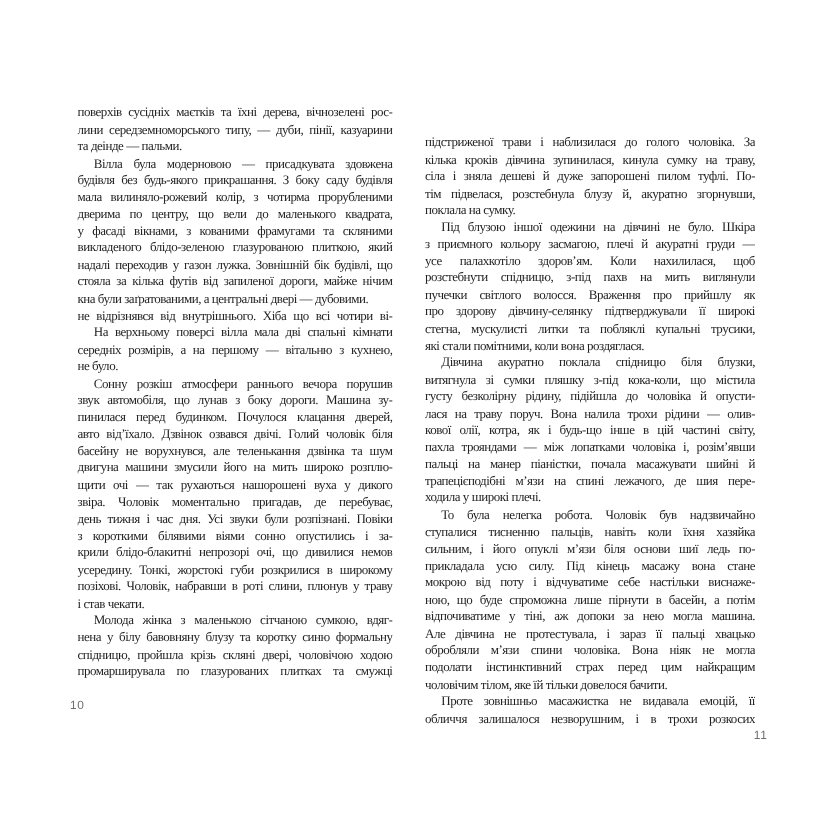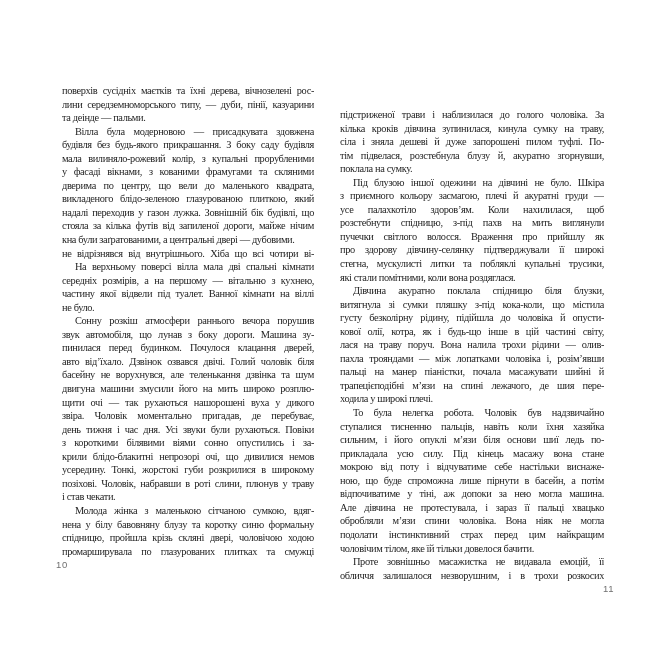--- a/index.html
+++ b/index.html
@@ -57,41 +57,40 @@
 
 <div class="spread">
 
   <section class="page left">
     <div class="text-col" id="col-0">
         <div class="line">поверхів сусідніх маєтків та їхні дерева, вічнозелені рос-</div>
         <div class="line">лини середземноморського типу, — дуби, пінії, казуарини</div>
         <div class="line para-end">та деінде — пальми.</div>
         <div class="line indent">Вілла була модерновою — присадкувата здовжена</div>
         <div class="line">будівля без будь-якого прикрашання. З боку саду будівля</div>
-        <div class="line">мала вилиняло-рожевий колір, з купальні прорубленими</div>
+        <div class="line">мала вилиняло-рожевий колір, з чотирма прорубленими</div>
+        <div class="line">дверима по центру, що вели до маленького квадрата,</div>
         <div class="line">у фасаді вікнами, з кованими фрамугами та скляними</div>
-        <div class="line">дверима по центру, що вели до маленького квадрата,</div>
         <div class="line">викладеного блідо-зеленою глазурованою плиткою, який</div>
         <div class="line">надалі переходив у газон лужка. Зовнішній бік будівлі, що</div>
         <div class="line">стояла за кілька футів від запиленої дороги, майже нічим</div>
         <div class="line para-end">кна були заґратованими, а центральні двері — дубовими.</div>
         <div class="line">не відрізнявся від внутрішнього. Хіба що всі чотири ві-</div>
         <div class="line indent">На верхньому поверсі вілла мала дві спальні кімнати</div>
         <div class="line">середніх розмірів, а на першому — вітальню з кухнею,</div>
-        <div class="line">частину якої відвели під туалет. Ванної кімнати на віллі</div>
         <div class="line para-end">не було.</div>
         <div class="line indent">Сонну розкіш атмосфери раннього вечора порушив</div>
         <div class="line">звук автомобіля, що лунав з боку дороги. Машина зу-</div>
         <div class="line">пинилася перед будинком. Почулося клацання дверей,</div>
         <div class="line">авто від’їхало. Дзвінок озвався двічі. Голий чоловік біля</div>
         <div class="line">басейну не ворухнувся, але теленькання дзвінка та шум</div>
         <div class="line">двигуна машини змусили його на мить широко розплю-</div>
         <div class="line">щити очі — так рухаються нашорошені вуха у дикого</div>
         <div class="line">звіра. Чоловік моментально пригадав, де перебуває,</div>
-        <div class="line">день тижня і час дня. Усі звуки були рухаються. Повіки</div>
+        <div class="line">день тижня і час дня. Усі звуки були розпізнані. Повіки</div>
         <div class="line">з короткими білявими віями сонно опустились і за-</div>
         <div class="line">крили блідо-блакитні непрозорі очі, що дивилися немов</div>
         <div class="line">усередину. Тонкі, жорстокі губи розкрилися в широкому</div>
         <div class="line">позіхові. Чоловік, набравши в роті слини, плюнув у траву</div>
         <div class="line para-end">і став чекати.</div>
         <div class="line indent">Молода жінка з маленькою сітчаною сумкою, вдяг-</div>
         <div class="line">нена у білу бавовняну блузу та коротку синю формальну</div>
         <div class="line">спідницю, пройшла крізь скляні двері, чоловічою ходою</div>
         <div class="line">промарширувала по глазурованих плитках та смужці</div>
       </div>
@@ -109,22 +108,22 @@
         <div class="line">з приємного кольору засмагою, плечі й акуратні груди —</div>
         <div class="line">усе палахкотіло здоров’ям. Коли нахилилася, щоб</div>
         <div class="line">розстебнути спідницю, з-під пахв на мить виглянули</div>
         <div class="line">пучечки світлого волосся. Враження про прийшлу як</div>
         <div class="line">про здорову дівчину-селянку підтверджували її широкі</div>
         <div class="line">стегна, мускулисті литки та побляклі купальні трусики,</div>
         <div class="line para-end">які стали помітними, коли вона роздяглася.</div>
         <div class="line indent">Дівчина акуратно поклала спідницю біля блузки,</div>
         <div class="line">витягнула зі сумки пляшку з-під кока-коли, що містила</div>
         <div class="line">густу безколірну рідину, підійшла до чоловіка й опусти-</div>
+        <div class="line">лася на траву поруч. Вона налила трохи рідини — олив-</div>
         <div class="line">кової олії, котра, як і будь-що інше в цій частині світу,</div>
-        <div class="line">лася на траву поруч. Вона налила трохи рідини — олив-</div>
         <div class="line">пахла трояндами — між лопатками чоловіка і, розім’явши</div>
         <div class="line">пальці на манер піаністки, почала масажувати шийні й</div>
         <div class="line">трапецієподібні м’язи на спині лежачого, де шия пере-</div>
         <div class="line para-end">ходила у широкі плечі.</div>
         <div class="line indent">То була нелегка робота. Чоловік був надзвичайно</div>
         <div class="line">ступалися тисненню пальців, навіть коли їхня хазяйка</div>
         <div class="line">сильним, і його опуклі м’язи біля основи шиї ледь по-</div>
         <div class="line">прикладала усю силу. Під кінець масажу вона стане</div>
         <div class="line">мокрою від поту і відчуватиме себе настільки виснаже-</div>
         <div class="line">ною, що буде спроможна лише пірнути в басейн, а потім</div>

